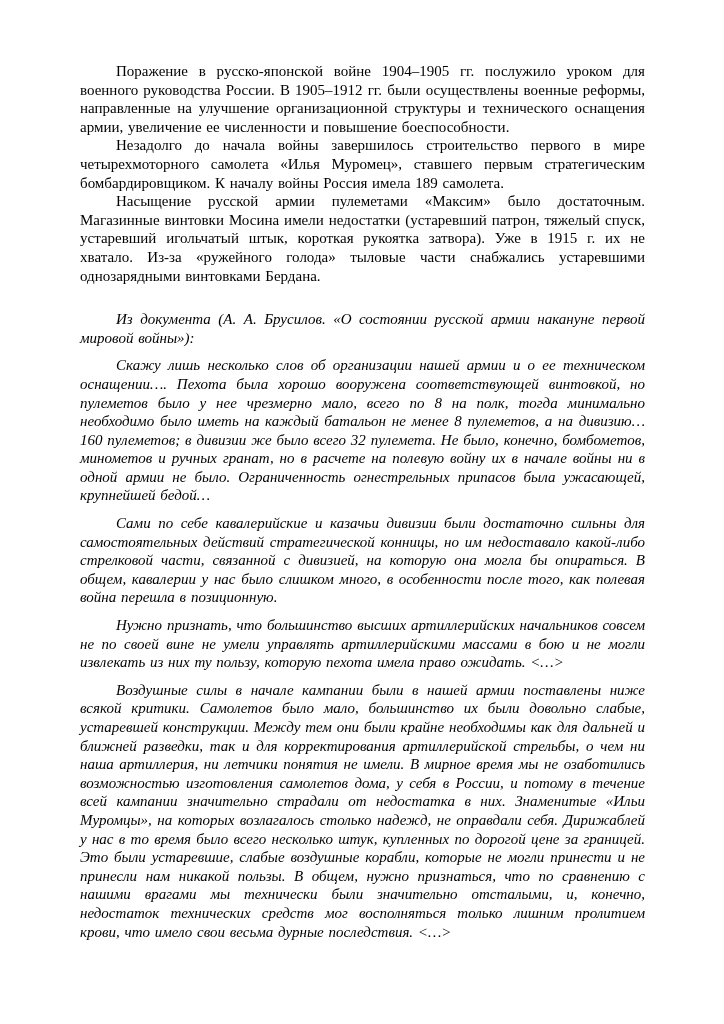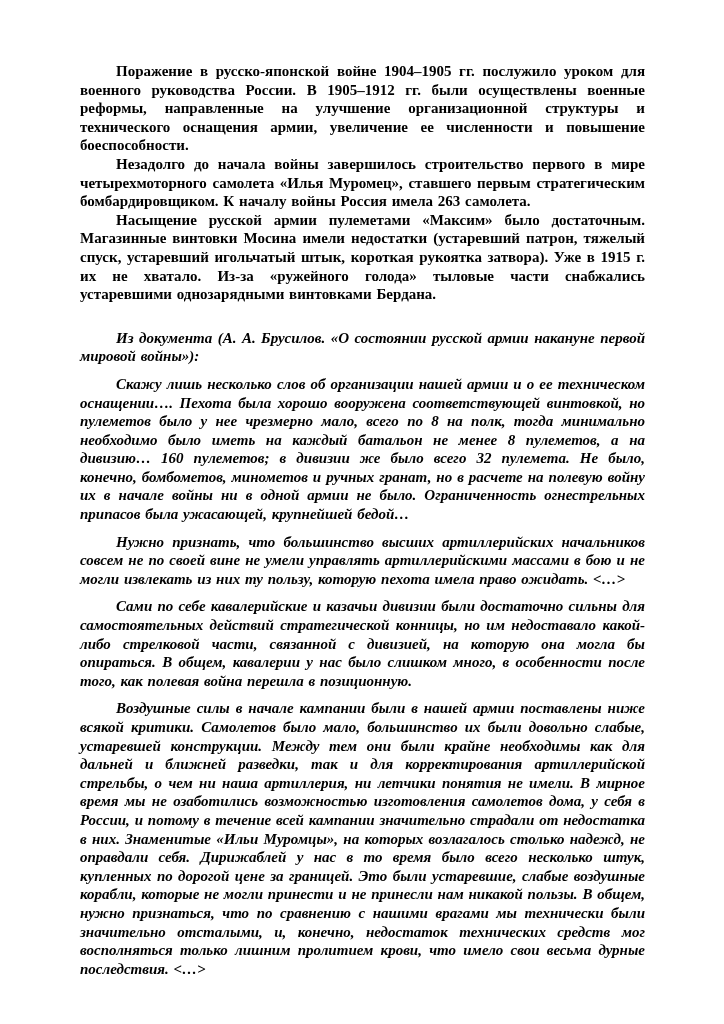--- a/index.html
+++ b/index.html
@@ -10,21 +10,20 @@
   .page {
     position: relative;
     width: 724px;
     height: 1024px;
     box-sizing: border-box;
     background: #ffffff;
     padding: 62px 79px 0 80px;
     overflow: hidden;
     font-family: "Liberation Serif", "DejaVu Serif", serif;
     color: #000000;
-    font-weight: bold;
   }
   .doc p {
     margin: 0;
     font-size: 15px;
     line-height: 18.6px;
     text-align: justify;
     text-indent: 36px;
     word-spacing: 1px;
   }
   .doc p.italic {
@@ -34,22 +33,22 @@
   .doc p.gap-before {
     margin-top: 25px;
   }
 </style>
 </head>
 <body>
 
 <div class="page">
   <div class="doc">
     <p>Поражение в русско-японской войне 1904–1905 гг. послужило уроком для военного руководства России. В 1905–1912 гг. были осуществлены военные реформы, направленные на улучшение организационной структуры и технического оснащения армии, увеличение ее численности и повышение боеспособности.</p>
-    <p>Незадолго до начала войны завершилось строительство первого в мире четырехмоторного самолета «Илья Муромец», ставшего первым стратегическим бомбардировщиком. К началу войны Россия имела 263 самолета.</p>
+    <p>Незадолго до начала войны завершилось строительство первого в мире четырехмоторного самолета «Илья Муромец», ставшего первым стратегическим бомбардировщиком. К началу войны Россия имела 189 самолета.</p>
     <p>Насыщение русской армии пулеметами «Максим» было достаточным. Магазинные винтовки Мосина имели недостатки (устаревший патрон, тяжелый спуск, устаревший игольчатый штык, короткая рукоятка затвора). Уже в 1915 г. их не хватало. Из-за «ружейного голода» тыловые части снабжались устаревшими однозарядными винтовками Бердана.</p>
     <p class="italic gap-before">Из документа (А. А. Брусилов. «О состоянии русской армии накануне первой мировой войны»):</p>
     <p class="italic">Скажу лишь несколько слов об организации нашей армии и о ее техническом оснащении…. Пехота была хорошо вооружена соответствующей винтовкой, но пулеметов было у нее чрезмерно мало, всего по 8 на полк, тогда минимально необходимо было иметь на каждый батальон не менее 8 пулеметов, а на дивизию… 160 пулеметов; в дивизии же было всего 32 пулемета. Не было, конечно, бомбометов, минометов и ручных гранат, но в расчете на полевую войну их в начале войны ни в одной армии не было. Ограниченность огнестрельных припасов была ужасающей, крупнейшей бедой…</p>
+    <p class="italic">Сами по себе кавалерийские и казачьи дивизии были достаточно сильны для самостоятельных действий стратегической конницы, но им недоставало какой-либо стрелковой части, связанной с дивизией, на которую она могла бы опираться. В общем, кавалерии у нас было слишком много, в особенности после того, как полевая война перешла в позиционную.</p>
     <p class="italic">Нужно признать, что большинство высших артиллерийских начальников совсем не по своей вине не умели управлять артиллерийскими массами в бою и не могли извлекать из них ту пользу, которую пехота имела право ожидать. &lt;…&gt;</p>
-    <p class="italic">Сами по себе кавалерийские и казачьи дивизии были достаточно сильны для самостоятельных действий стратегической конницы, но им недоставало какой-либо стрелковой части, связанной с дивизией, на которую она могла бы опираться. В общем, кавалерии у нас было слишком много, в особенности после того, как полевая война перешла в позиционную.</p>
     <p class="italic">Воздушные силы в начале кампании были в нашей армии поставлены ниже всякой критики. Самолетов было мало, большинство их были довольно слабые, устаревшей конструкции. Между тем они были крайне необходимы как для дальней и ближней разведки, так и для корректирования артиллерийской стрельбы, о чем ни наша артиллерия, ни летчики понятия не имели. В мирное время мы не озаботились возможностью изготовления самолетов дома, у себя в России, и потому в течение всей кампании значительно страдали от недостатка в них. Знаменитые «Ильи Муромцы», на которых возлагалось столько надежд, не оправдали себя. Дирижаблей у нас в то время было всего несколько штук, купленных по дорогой цене за границей. Это были устаревшие, слабые воздушные корабли, которые не могли принести и не принесли нам никакой пользы. В общем, нужно признаться, что по сравнению с нашими врагами мы технически были значительно отсталыми, и, конечно, недостаток технических средств мог восполняться только лишним пролитием крови, что имело свои весьма дурные последствия. &lt;…&gt;</p>
 
   </div>
 </div>
 
 </body></html>

